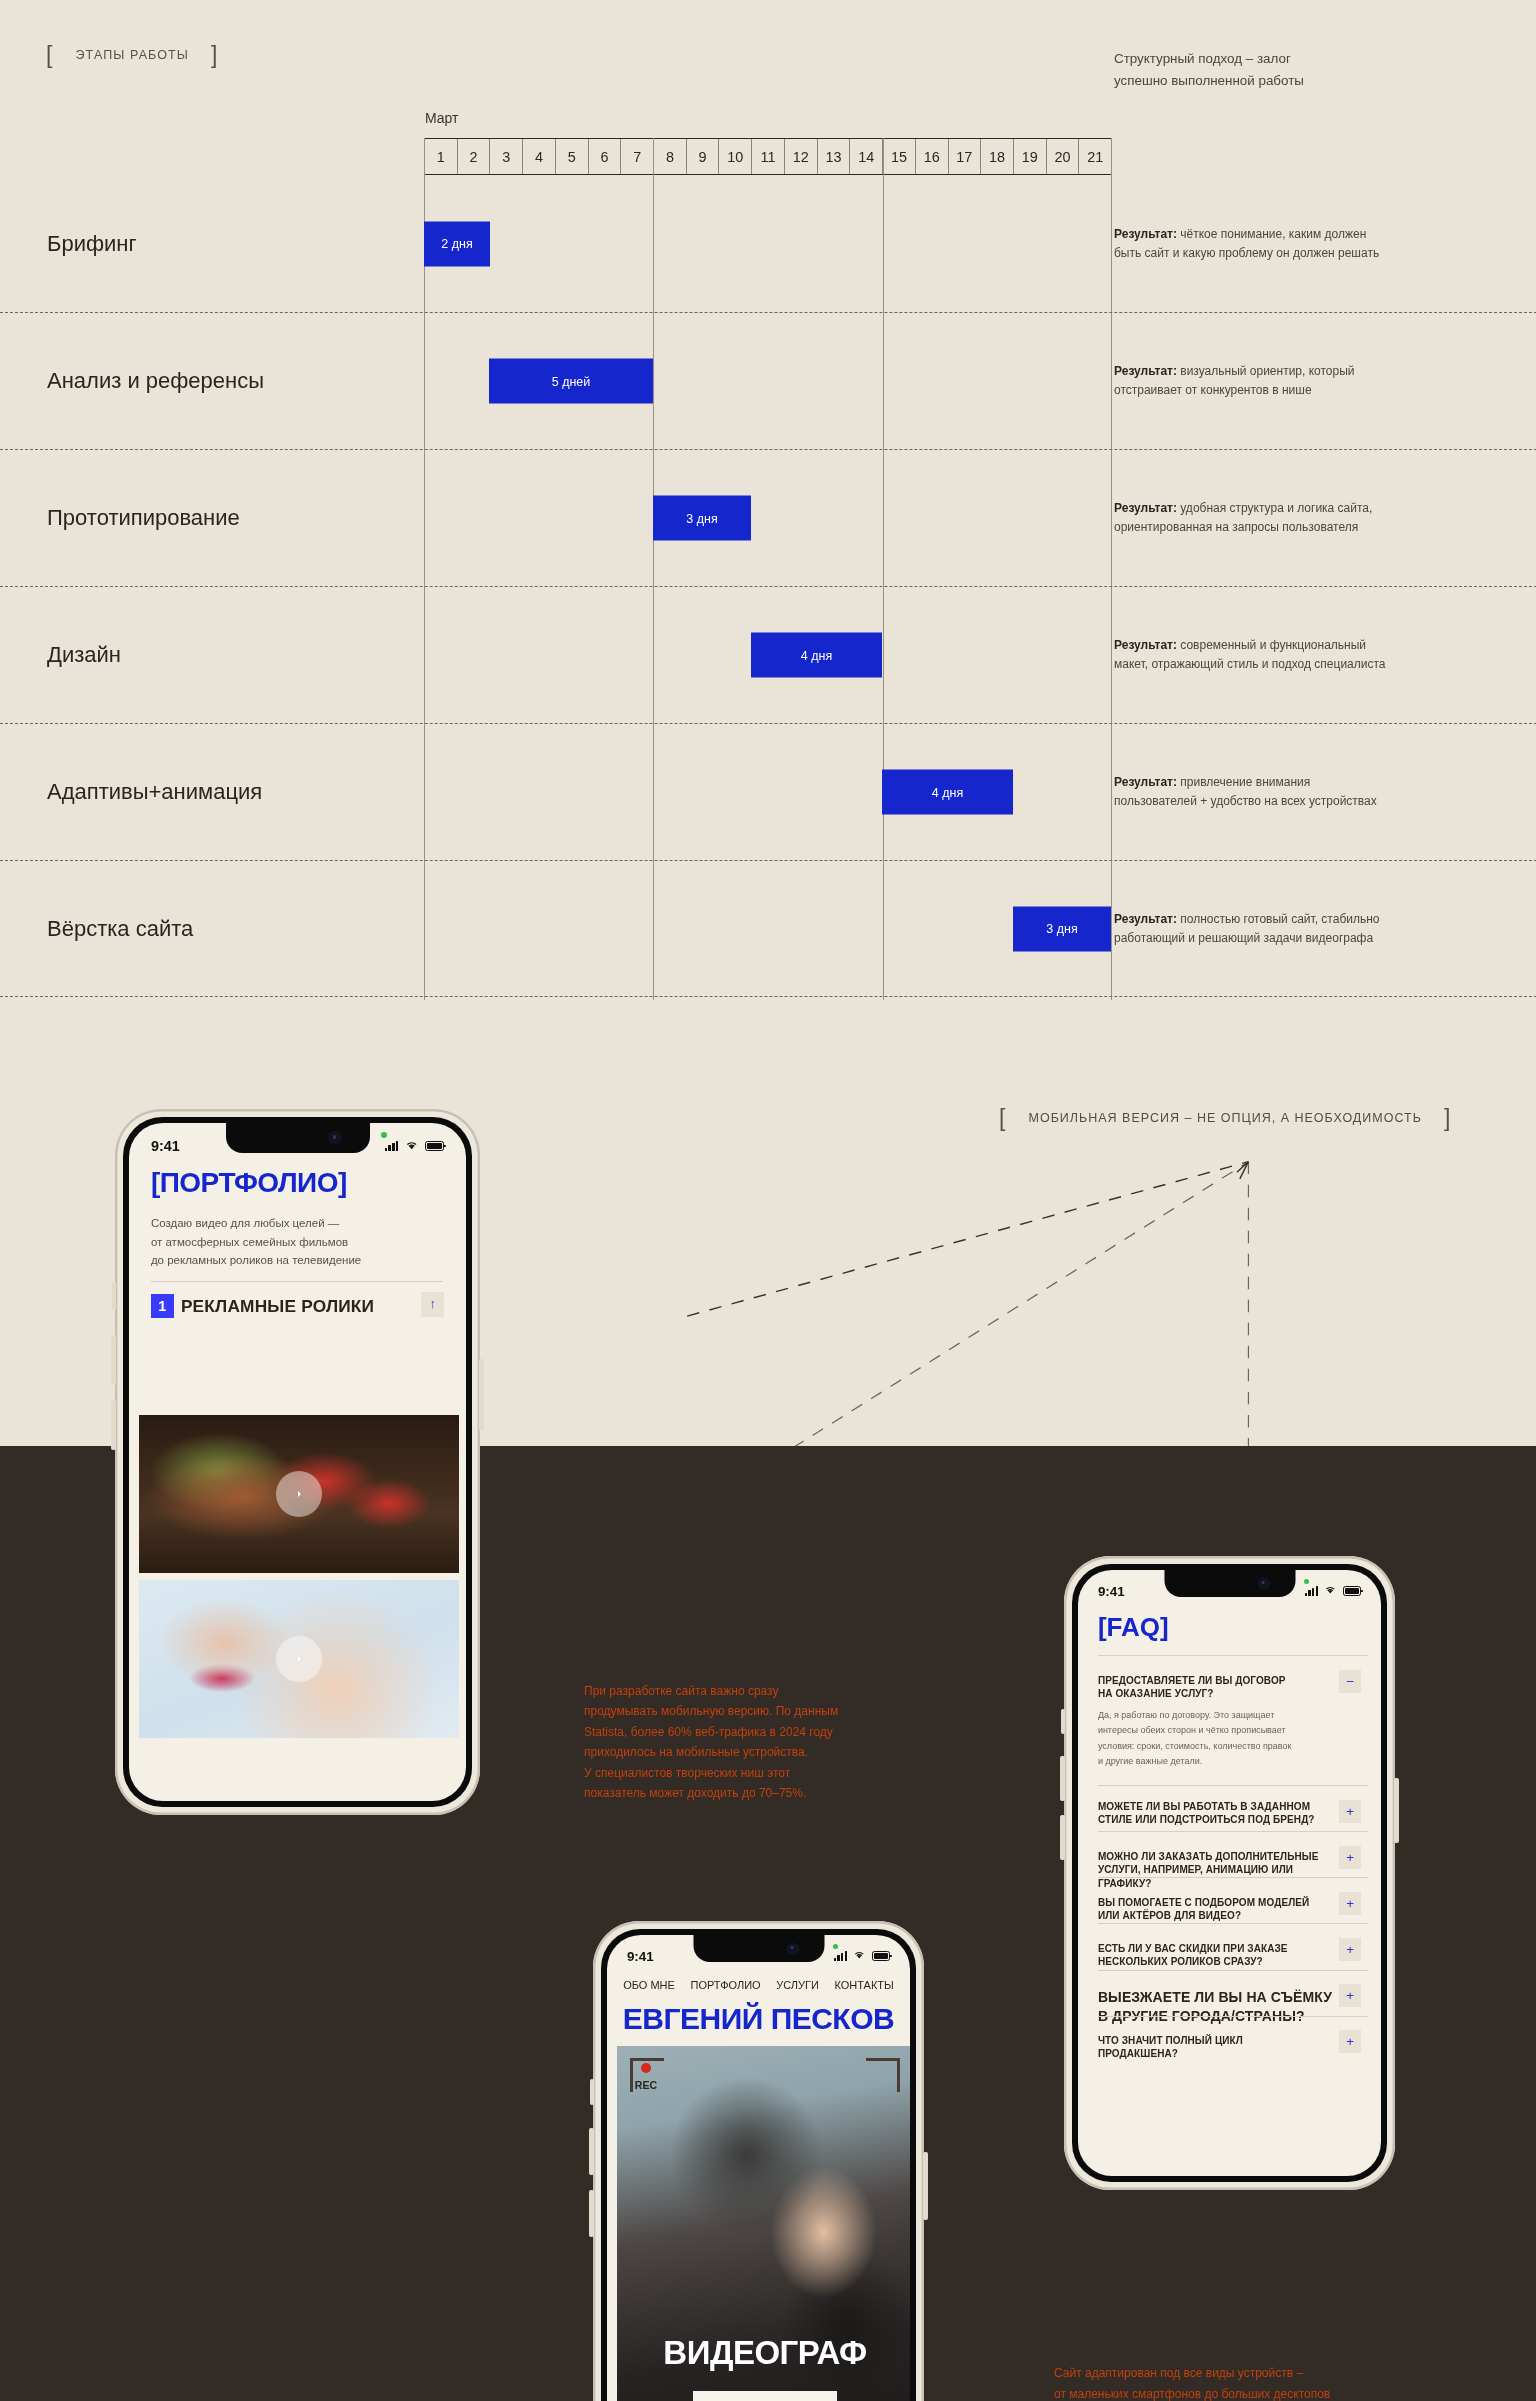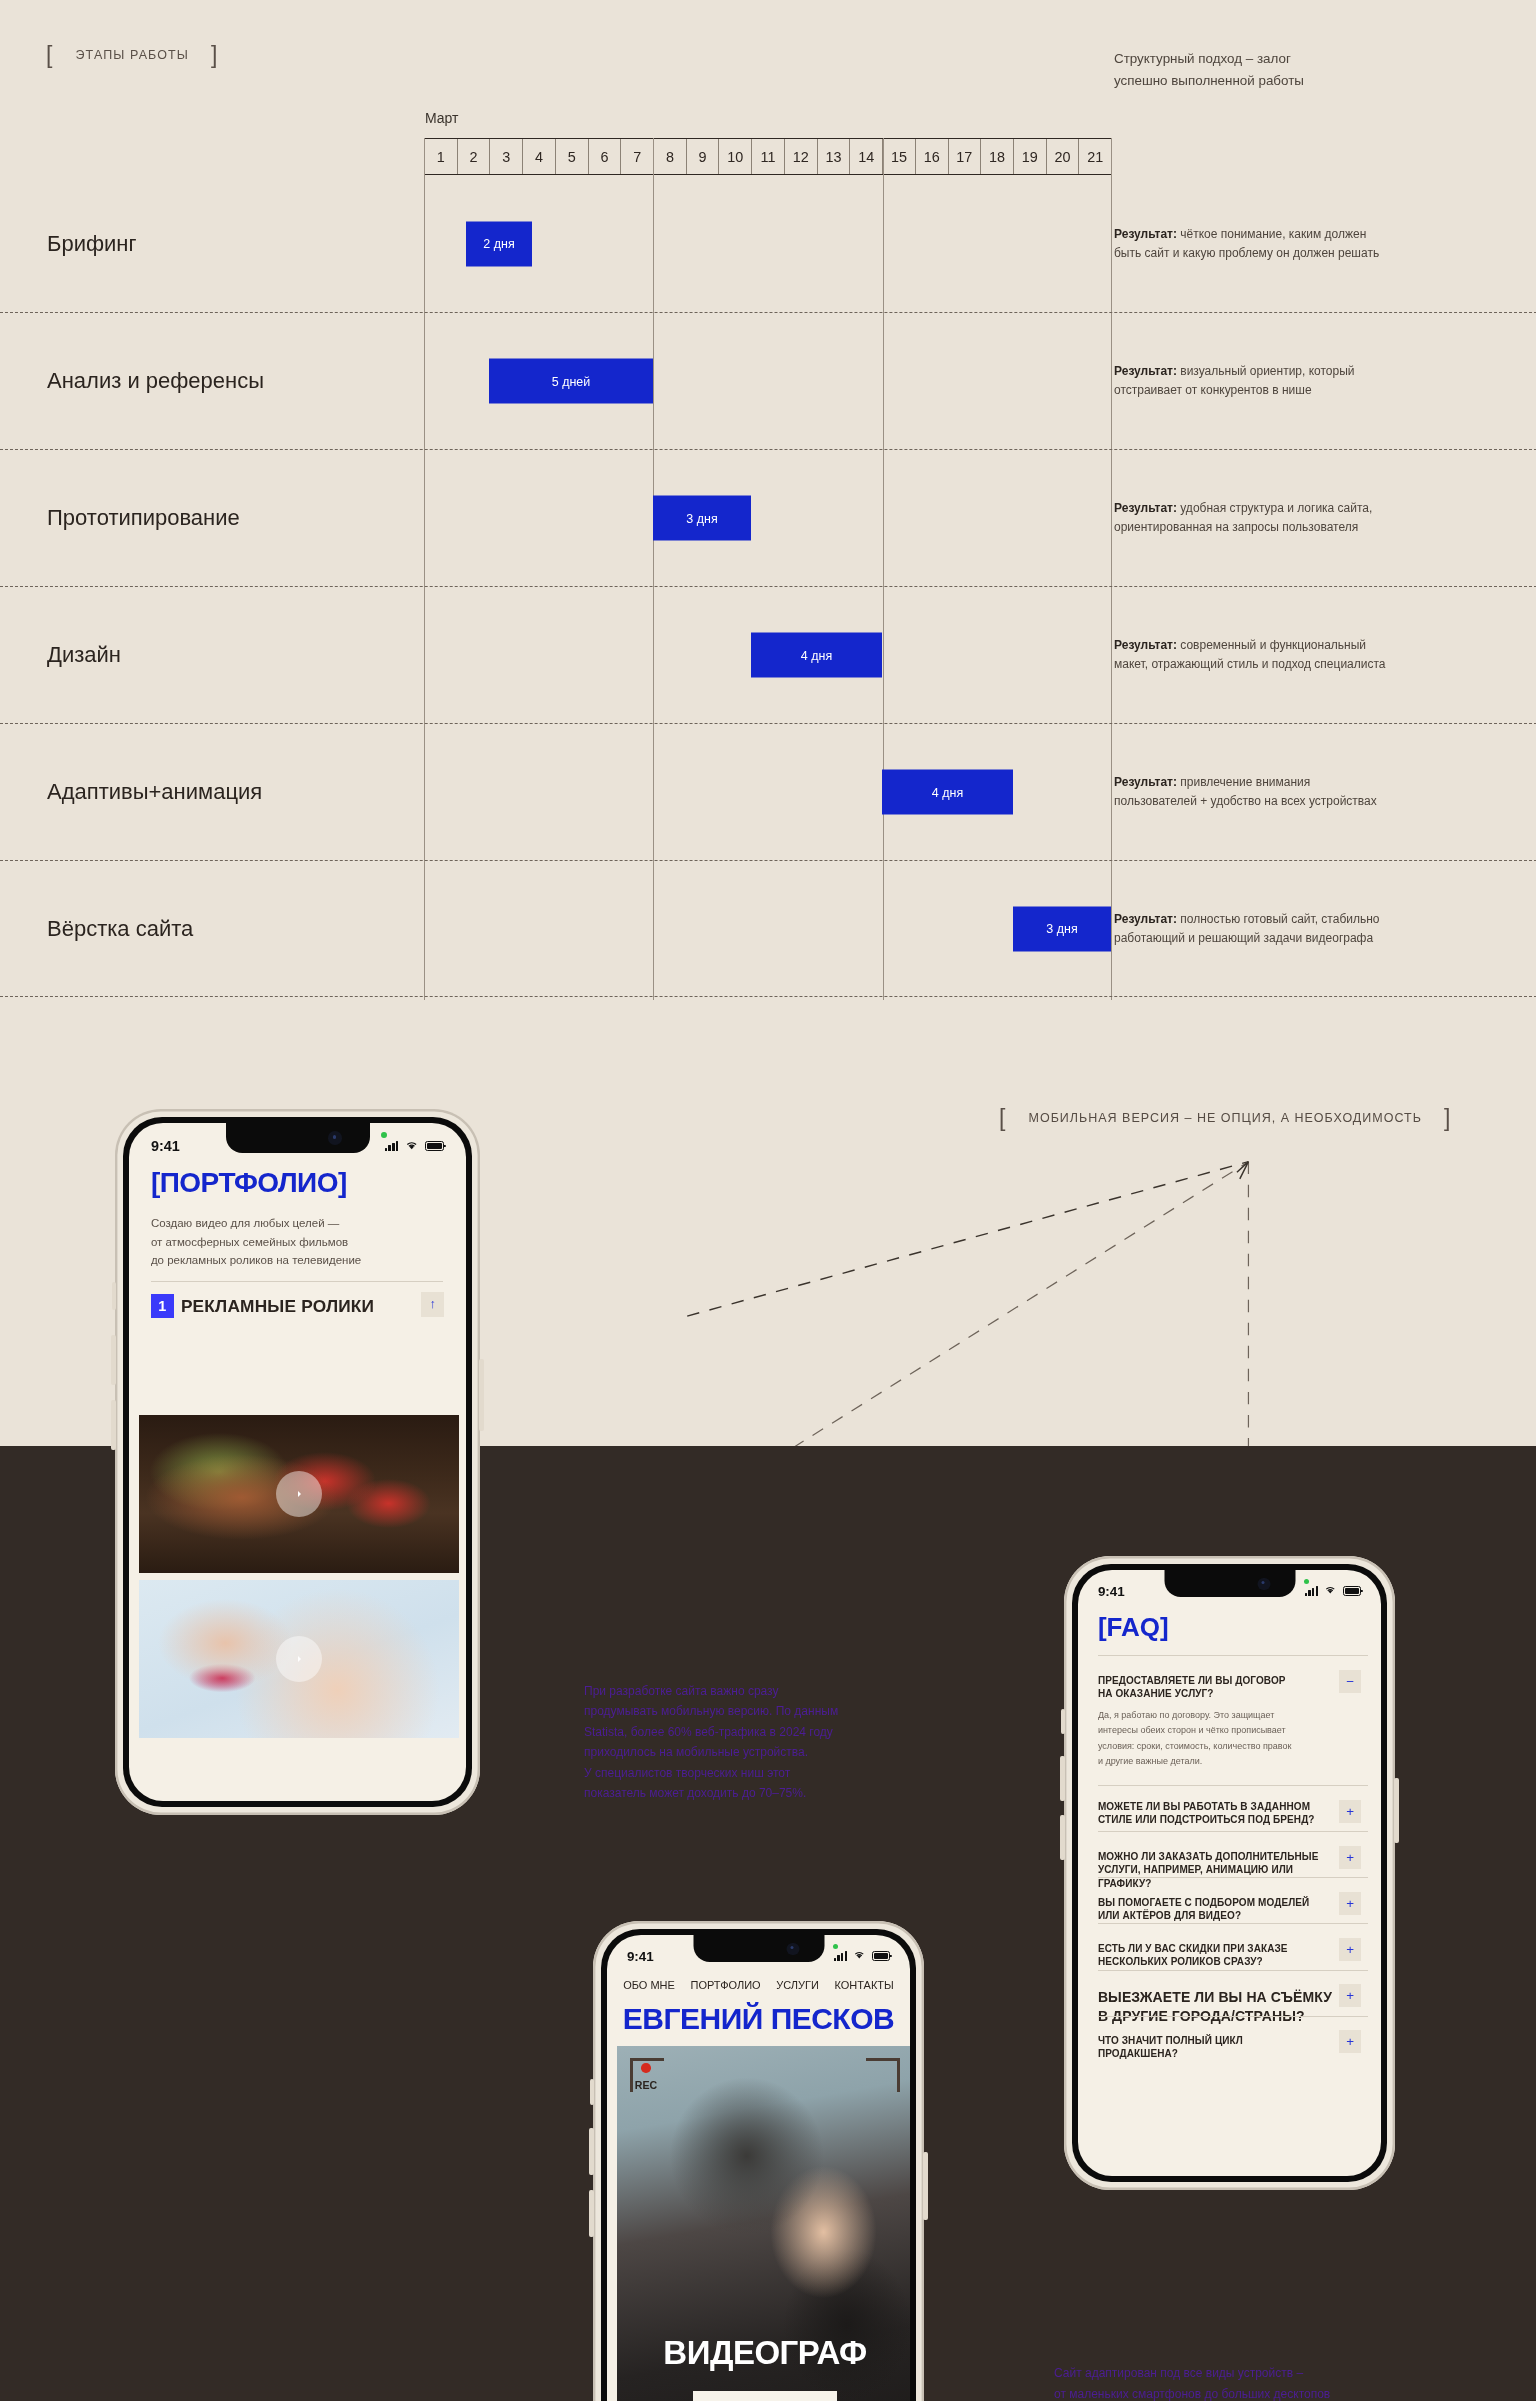--- a/index.html
+++ b/index.html
@@ -117,21 +117,21 @@
       radial-gradient(ellipse 36% 30% at 78% 66%, #1C1A19 0%, rgba(28,26,25,0) 60%),
       linear-gradient(170deg,#9DB0B6 0%,#8EA3AA 18%,#4D4745 42%,#262322 70%,#1A1817 100%);
   }
   .rec { position: absolute; display: flex; align-items: center; color: #2B241F; font-weight: 700; flex-direction: column; }
   .rec .dot { border-radius: 50%; background: #D52B1E; }
   .corner { position: absolute; border-color: #4A3C33; }
   .hero-word { position: absolute; left: 0; width: 100%; text-align: center; color: #fff; font-weight: 900; letter-spacing: -0.5px; }
   .cta { position: absolute; background: #F7F3EA; color: #1426CC; display: flex; align-items: center; justify-content: center; }
 
   
-  .dark-para { position: absolute; color: #4c1d95; }
+  .dark-para { position: absolute; color: #c2410c; }
 </style>
 </head>
 <body>
 
 <div class="page">
 
   <section class="sec-gantt">
 
     <div class="tag gantt-tag">
       <span class="brk l">[</span>
@@ -171,21 +171,21 @@
       </div>
 
     <div class="vline" style="left:424px;"></div>
     <div class="vline" style="left:653px;"></div>
     <div class="vline" style="left:883px;"></div>
     <div class="vline" style="left:1111px;"></div>
 
     <div class="rows" id="ganttRows">
         <div class="grow">
           <div class="rlabel">Брифинг</div>
-          <div class="bar" style="left: 424px; width: 66px; margin-left: 42px;">2 дня</div>
+          <div class="bar" style="left: 424px; width: 66px;">2 дня</div>
           <div class="rdesc"><b>Результат:</b><span> чёткое понимание, каким должен</span><br><span>быть сайт и какую проблему он должен решать</span></div>
         </div>
         <div class="grow">
           <div class="rlabel">Анализ и референсы</div>
           <div class="bar" style="left: 489px; width: 164px;">5 дней</div>
           <div class="rdesc"><b>Результат:</b><span> визуальный ориентир, который</span><br><span>отстраивает от конкурентов в нише</span></div>
         </div>
         <div class="grow">
           <div class="rlabel">Прототипирование</div>
           <div class="bar" style="left: 653px; width: 98px;">3 дня</div>

